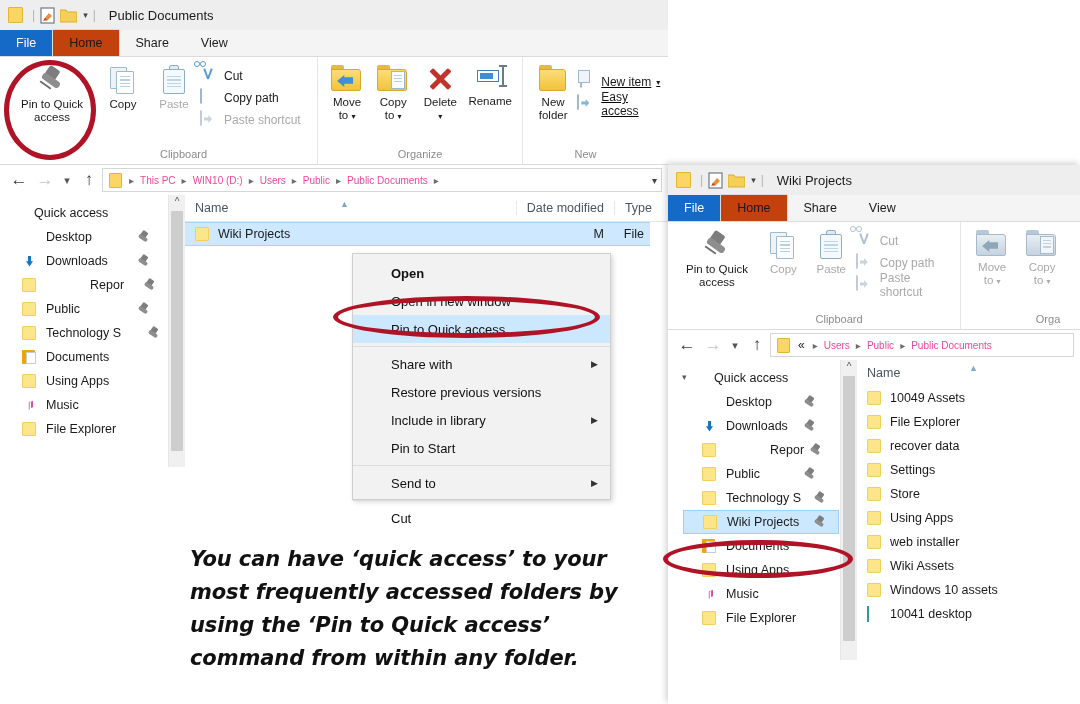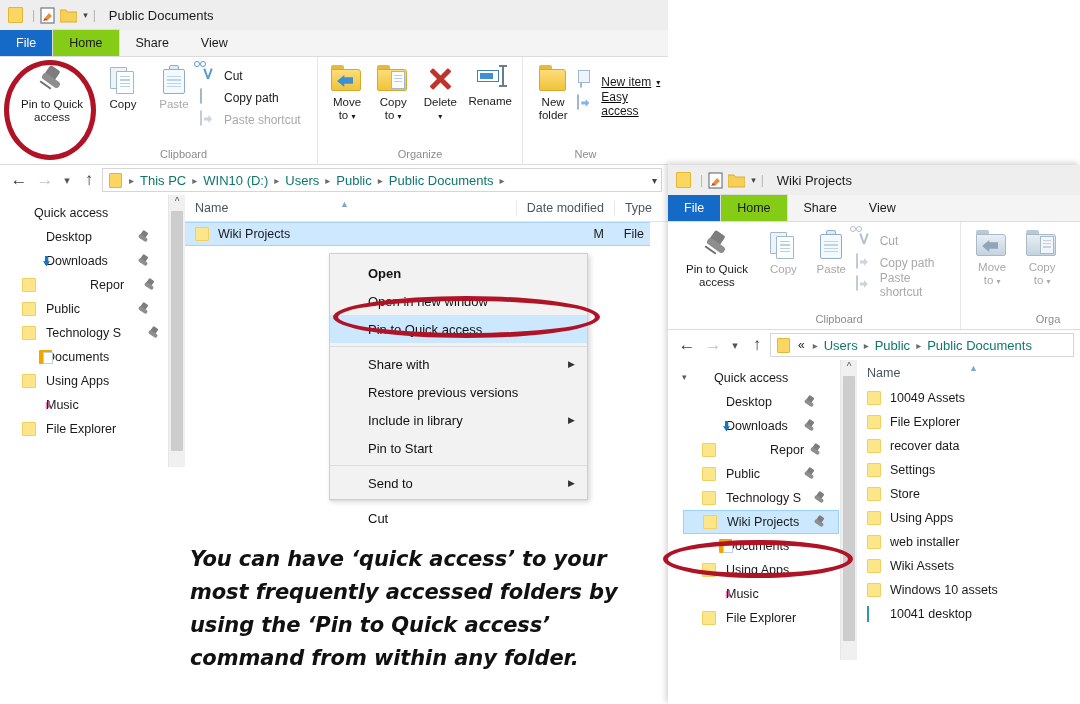--- a/index.html
+++ b/index.html
@@ -21,21 +21,21 @@
   .chev{font-size:9px;color:#444;margin-left:2px;}
 
   
   .folder{display:inline-block;position:relative;}
   .folder i{display:block;position:absolute;inset:0;background:#fcd662;border:1px solid #e3b733;border-radius:1px;box-sizing:border-box;}
   .folder.flat i{background:#fde68a;border-color:#f2cf5e;}
 
   .tabs{display:flex;height:26px;background:#f4f4f4;border-bottom:1px solid #dcdcdc;align-items:stretch;}
   .tab{display:flex;align-items:center;padding:0 16px;font-size:12.5px;color:#1a1a1a;}
   .tab.file{background:#1569c7;color:#fff;font-weight:400;}
-  .tab.active{background:#84cc16;border-left:1px solid #dcdcdc;border-right:1px solid #dcdcdc;border-top:1px solid #dcdcdc;margin-top:-1px;}
+  .tab.active{background:#c2410c;border-left:1px solid #dcdcdc;border-right:1px solid #dcdcdc;border-top:1px solid #dcdcdc;margin-top:-1px;}
 
   .ribbon{display:flex;background:#ffffff;border-bottom:1px solid #dcdcdc;height:106px;box-sizing:border-box;position:relative;}
   .rgroup{display:flex;flex-direction:column;justify-content:space-between;padding:4px 6px 2px 6px;border-right:1px solid #e6e6e6;box-sizing:border-box;}
   .rgroup .row{display:flex;align-items:flex-start;}
   .rgroup .gname{text-align:center;font-size:11px;color:#8c8c8c;padding-bottom:2px;}
   .bigbtn{display:flex;flex-direction:column;align-items:center;width:62px;padding-top:4px;}
   .bigbtn .lbl{font-size:11.5px;color:#1a1a1a;text-align:center;line-height:13px;margin-top:3px;}
   .bigbtn .lbl.dim{color:#a9a9a9;}
   .smallcol{display:flex;flex-direction:column;justify-content:center;padding-top:4px;}
   .smallbtn{display:flex;align-items:center;height:22px;font-size:12px;color:#1a1a1a;}
@@ -104,27 +104,27 @@
   .renico .cur{position:absolute;right:1px;top:0px;width:2px;height:22px;background:#6b7a87;}
   .renico .cur:before,.renico .cur:after{content:"";position:absolute;left:-3px;width:8px;height:2px;background:#6b7a87;}
   .renico .cur:before{top:0;} .renico .cur:after{bottom:0;}
 
   
   .addr{display:flex;align-items:center;height:30px;padding:4px 6px;box-sizing:border-box;background:#fff;}
   .navbtn{width:26px;text-align:center;font-size:17px;color:#3b3b3b;flex:none;}
   .navbtn.dim{color:#c2c2c2;}
   .navbtn.small{font-size:11px;color:#555;width:18px;}
   .crumbbox{flex:1;display:flex;align-items:center;border:1px solid #d6d6d6;height:24px;box-sizing:border-box;padding:0 4px;background:#fff;min-width:0;overflow:hidden;}
-  .crumb{font-size:13px;color:#0f766e;white-space:nowrap;padding:0 2px;}
+  .crumb{font-size:10px;color:#ec4899;white-space:nowrap;padding:0 2px;}
   .crumbsep{font-size:10px;color:#6b6b6b;padding:0 4px;}
   .crumbdrop{font-size:10px;color:#444;padding-left:4px;}
 
   
   .panes{display:flex;align-items:stretch;}
-  .navpane{position:relative;box-sizing:border-box;padding-top:6px;text-align:right;}
+  .navpane{position:relative;box-sizing:border-box;padding-top:6px;}
   .navitem{display:flex;align-items:center;height:24px;font-size:12.5px;color:#1a1a1a;padding-left:10px;position:relative;white-space:nowrap;}
   .navitem .ni{width:17px;height:15px;margin-right:7px;flex:none;position:relative;}
   .navitem .pinwrap{position:absolute;right:8px;top:5px;}
   .navitem.sel{background:#cce8ff;border:1px solid #99d1ff;box-sizing:border-box;height:24px;}
 
   .bolt{width:14px;height:16px;background:#ffc20e;clip-path:polygon(58% 0,12% 56%,45% 56%,32% 100%,88% 42%,52% 42%);}
   .deskico{width:16px;height:14px;position:relative;}
   .deskico:before{content:"";position:absolute;inset:0;background:#f0a500;border-radius:1px;}
   .deskico:after{content:"";position:absolute;left:2px;top:2px;right:2px;bottom:3px;background:#0a84d8;}
   .dlico{width:15px;height:15px;position:relative;}
@@ -440,21 +440,21 @@
           </span>
         <span>Wiki Projects</span>
         <span style="flex:1"></span>
         <span style="margin-right:20px;">M</span>
         <span style="margin-right:6px;">File</span>
       </div>
     </div>
   </div>
 </div>
 
-<div class="ctx" style="left:329px;top:253px;width:257px;height:245px;">
+<div class="ctx" style="left:352px;top:253px;width:257px;height:245px;">
   <div class="ctxitem bold" style="margin-top:5px;">
     <span>Open</span>
   </div>
   <div class="ctxitem">
     <span>Open in new window</span>
   </div>
   <div class="ctxitem hl">
     <span>Pin to Quick access</span>
   </div>
   <div class="ctxsep"></div>

